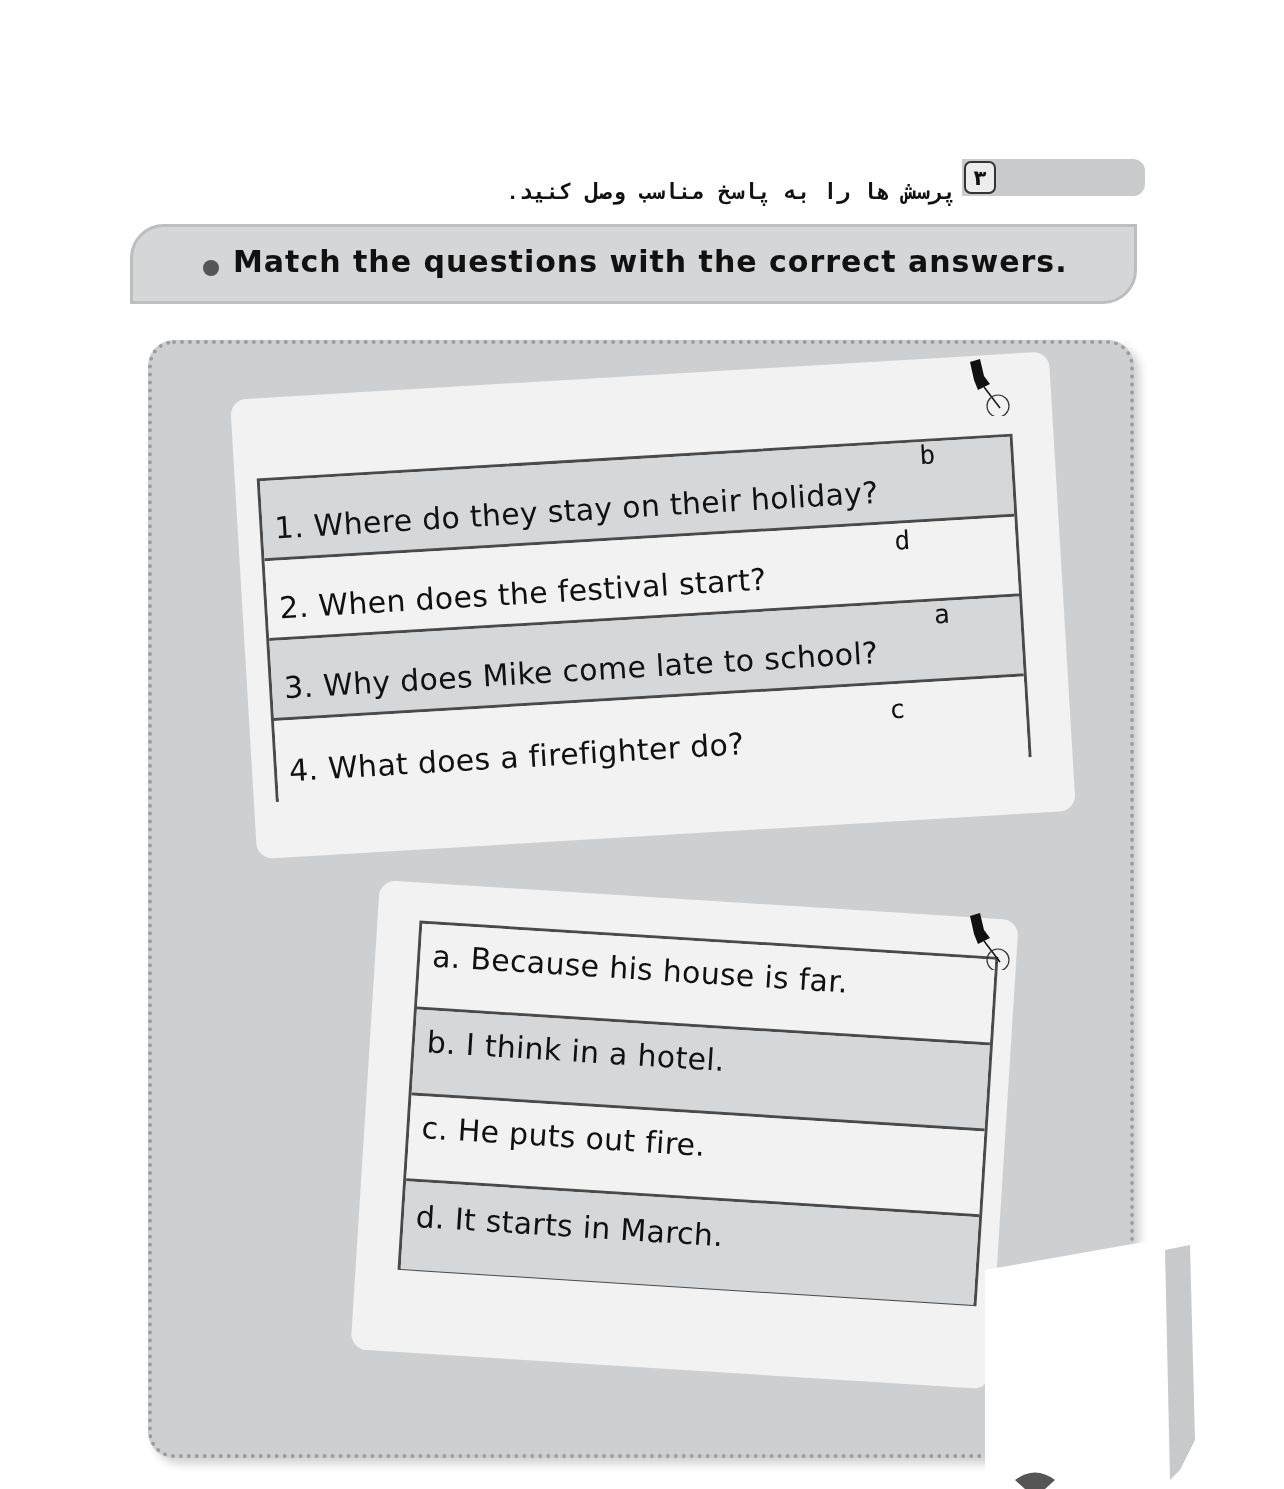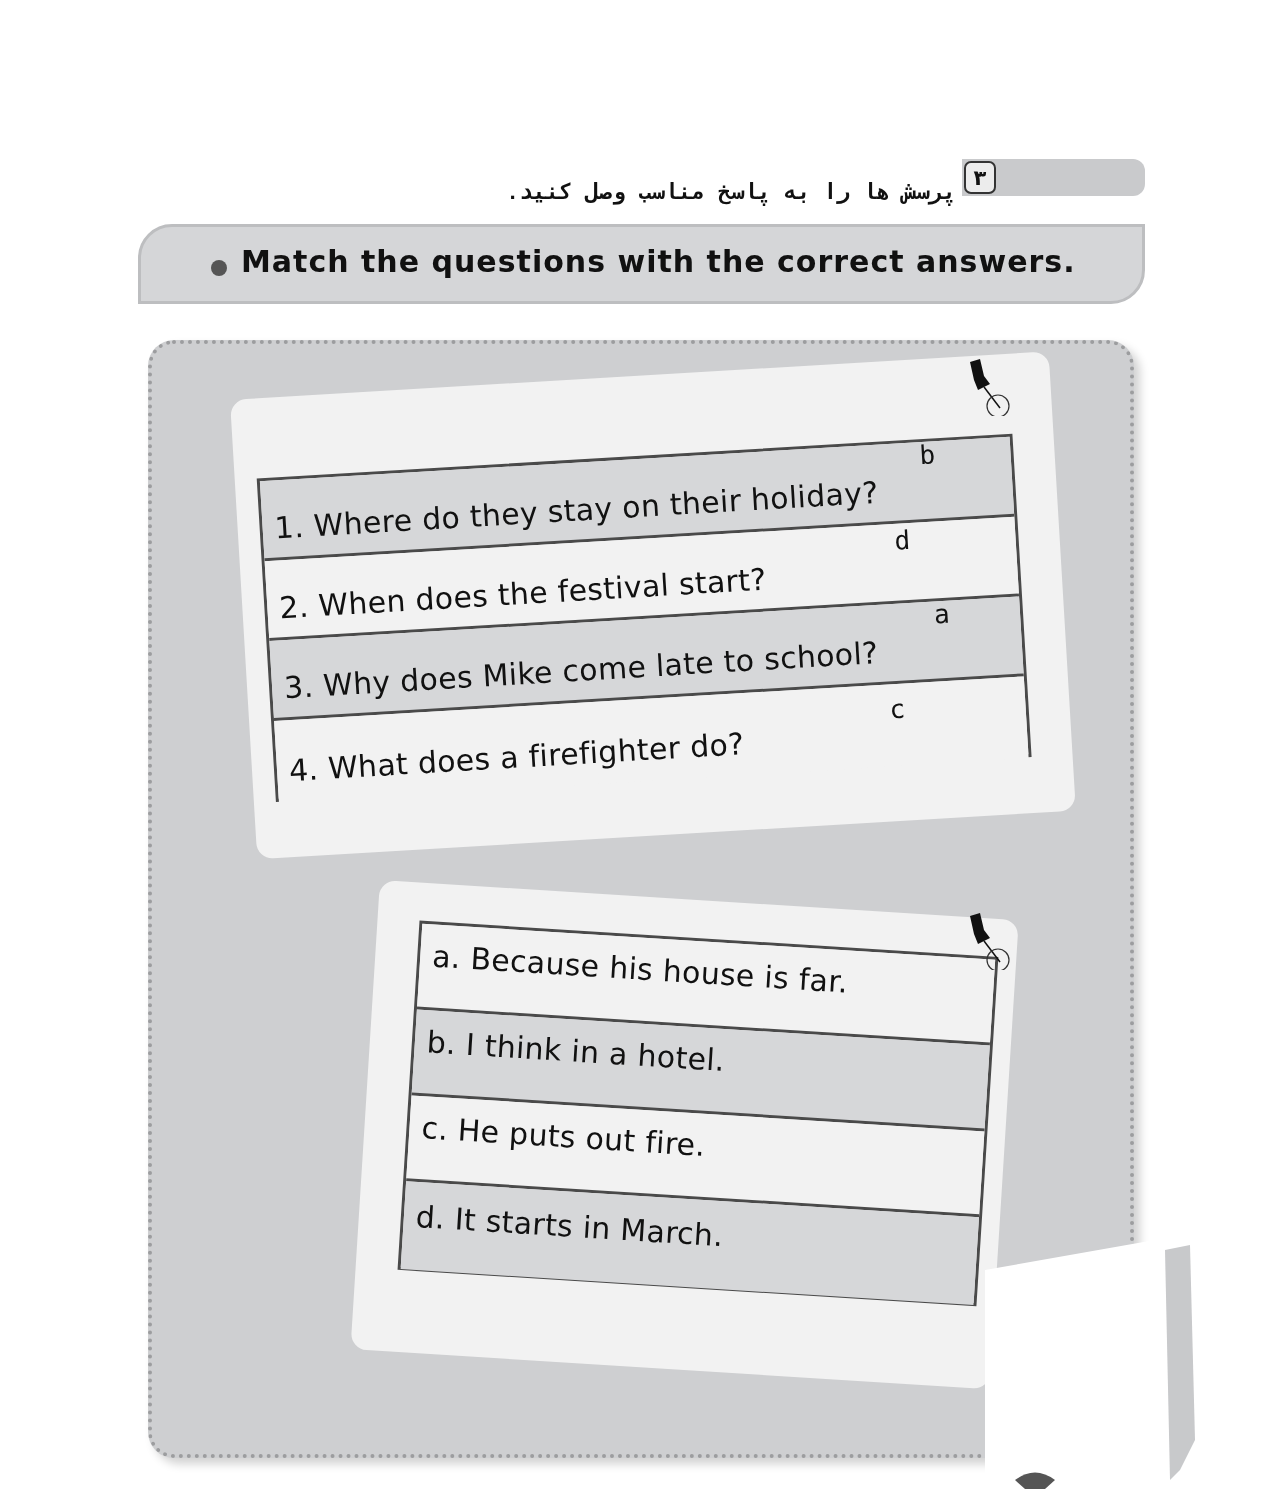--- a/index.html
+++ b/index.html
@@ -19,21 +19,21 @@
     box-sizing: border-box; display: flex; align-items: center; justify-content: center;
     font-family: "DejaVu Sans", sans-serif; font-weight: bold; font-size: 21px; color: #111;
   }
   .fa-text {
     position: absolute; right: 328px; top: 160px; height: 36px; direction: rtl;
     font-family: Liberation Mono, monospace; font-weight: bold; font-size: 22px; color: #111;
     white-space: nowrap; line-height: 36px; margin-top: 16px;
   }
   
   .banner {
-    position: absolute; left: 138px; top: 224px; width: 1007px; height: 80px;
+    position: absolute; left: 130px; top: 224px; width: 1007px; height: 80px;
     background: #d5d6d8; border: 3px solid #bdbec0; box-sizing: border-box;
     border-radius: 34px 0 34px 0;
   }
   .banner .dot {
     position: absolute; left: 70px; top: 33px; width: 16px; height: 16px; border-radius: 50%;
     background: #555;
   }
   .banner .text {
     position: absolute; left: 100px; top: 17px;
     font-family: "DejaVu Sans", sans-serif; font-weight: bold; font-size: 30px; color: #111;

